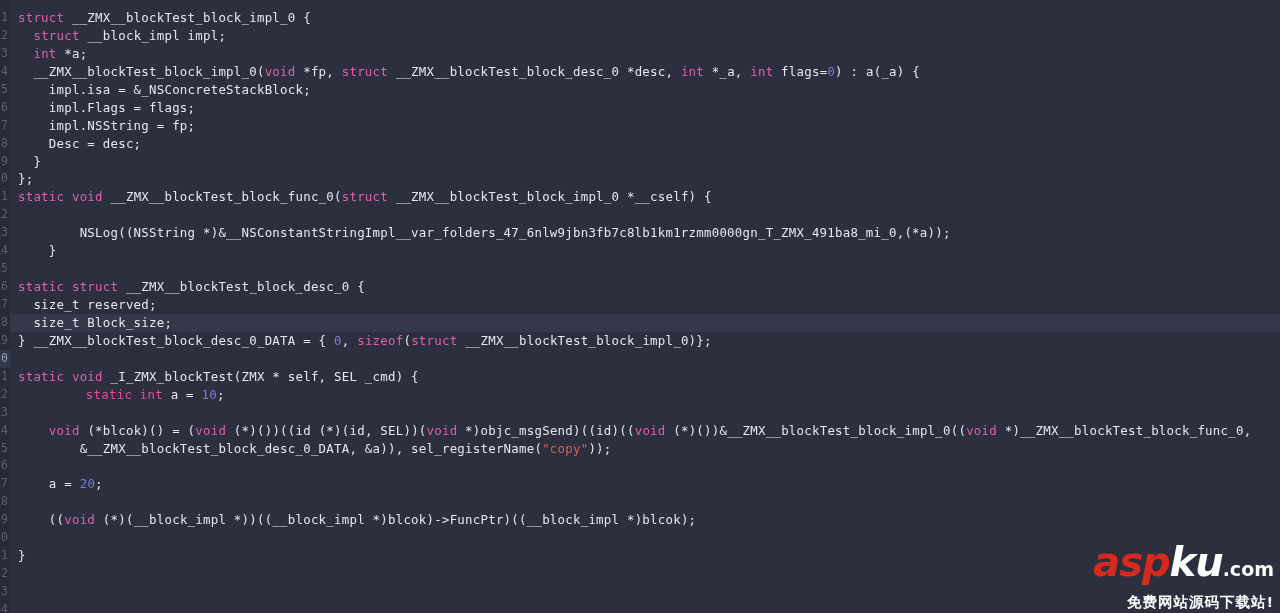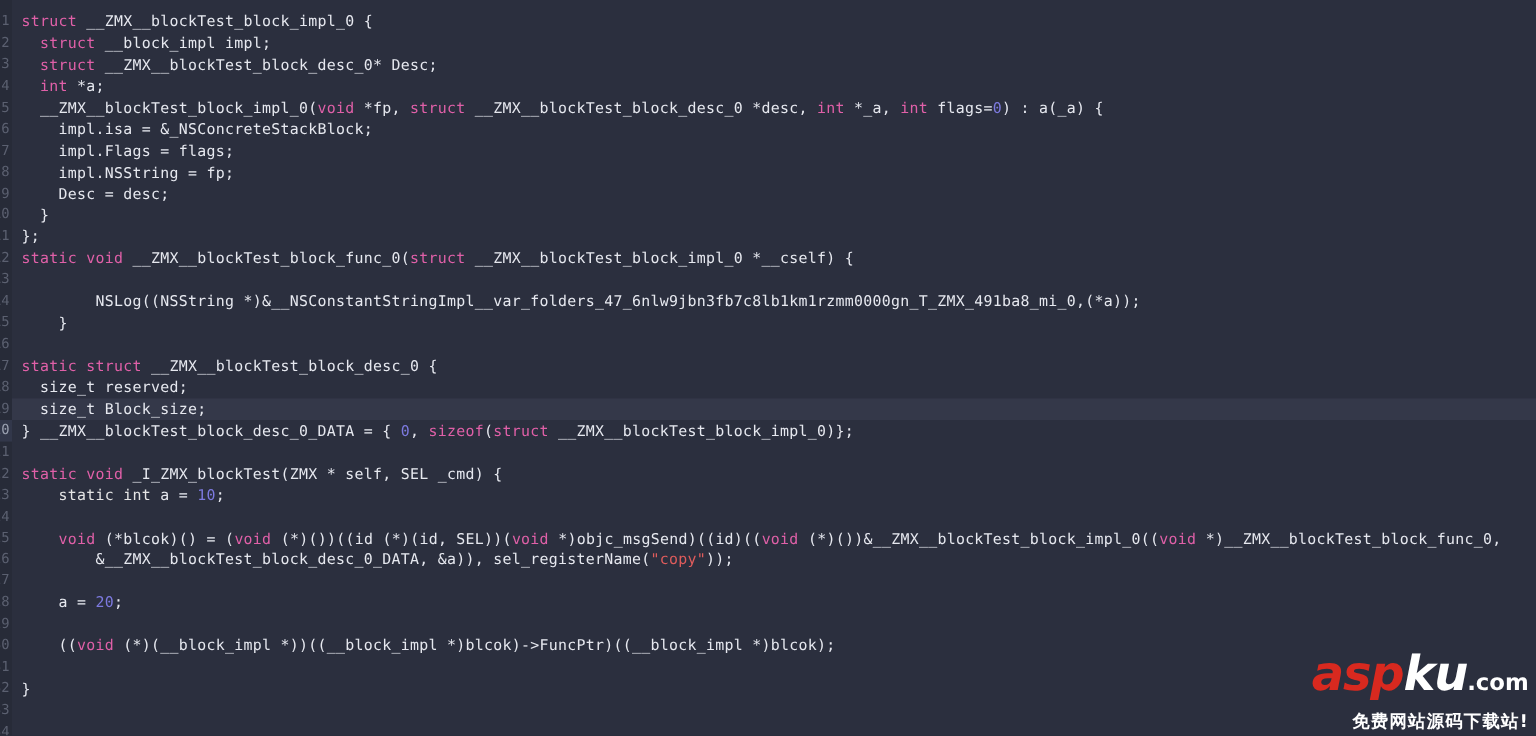--- a/index.html
+++ b/index.html
@@ -153,41 +153,40 @@
       <div class="gutter-line">30</div>
       <div class="gutter-line">31</div>
       <div class="gutter-line">32</div>
       <div class="gutter-line">33</div>
       <div class="gutter-line">34</div>
     </div>
 
   <div id="code">
       <div class="line"><span class="kw" style="color: rgb(224, 96, 168);">struct</span><span class="pln" style="color: rgb(230, 232, 239);"> __ZMX__blockTest_block_impl_0 {</span></div>
       <div class="line"><span class="pln" style="color: rgb(230, 232, 239);">  </span><span class="kw" style="color: rgb(224, 96, 168);">struct</span><span class="pln" style="color: rgb(230, 232, 239);"> __block_impl impl;</span></div>
-      <div class="line"><span class="pln" style="color: rgb(230, 232, 239);">  </span><span class="kw" style="color: rgb(224, 96, 168);">struct</span><span class="pln" style="color: rgb(230, 232, 239);"> __ZMX__blockTest_block_desc_0* Desc;</span></div>
       <div class="line"><span class="pln" style="color: rgb(230, 232, 239);">  </span><span class="kw" style="color: rgb(224, 96, 168);">int</span><span class="pln" style="color: rgb(230, 232, 239);"> *a;</span></div>
       <div class="line"><span class="pln" style="color: rgb(230, 232, 239);">  __ZMX__blockTest_block_impl_0(</span><span class="kw" style="color: rgb(224, 96, 168);">void</span><span class="pln" style="color: rgb(230, 232, 239);"> *fp, </span><span class="kw" style="color: rgb(224, 96, 168);">struct</span><span class="pln" style="color: rgb(230, 232, 239);"> __ZMX__blockTest_block_desc_0 *desc, </span><span class="kw" style="color: rgb(224, 96, 168);">int</span><span class="pln" style="color: rgb(230, 232, 239);"> *_a, </span><span class="kw" style="color: rgb(224, 96, 168);">int</span><span class="pln" style="color: rgb(230, 232, 239);"> flags=</span><span class="num" style="color: rgb(125, 122, 224);">0</span><span class="pln" style="color: rgb(230, 232, 239);">) : a(_a) {</span></div>
       <div class="line"><span class="pln" style="color: rgb(230, 232, 239);">    impl.isa = &amp;_NSConcreteStackBlock;</span></div>
       <div class="line"><span class="pln" style="color: rgb(230, 232, 239);">    impl.Flags = flags;</span></div>
       <div class="line"><span class="pln" style="color: rgb(230, 232, 239);">    impl.NSString = fp;</span></div>
       <div class="line"><span class="pln" style="color: rgb(230, 232, 239);">    Desc = desc;</span></div>
       <div class="line"><span class="pln" style="color: rgb(230, 232, 239);">  }</span></div>
       <div class="line"><span class="pln" style="color: rgb(230, 232, 239);">};</span></div>
       <div class="line"><span class="kw" style="color: rgb(224, 96, 168);">static void</span><span class="pln" style="color: rgb(230, 232, 239);"> __ZMX__blockTest_block_func_0(</span><span class="kw" style="color: rgb(224, 96, 168);">struct</span><span class="pln" style="color: rgb(230, 232, 239);"> __ZMX__blockTest_block_impl_0 *__cself) {</span></div>
       <div class="line">&nbsp;</div>
       <div class="line"><span class="pln" style="color: rgb(230, 232, 239);">        NSLog((NSString *)&amp;__NSConstantStringImpl__var_folders_47_6nlw9jbn3fb7c8lb1km1rzmm0000gn_T_ZMX_491ba8_mi_0,(*a));</span></div>
       <div class="line"><span class="pln" style="color: rgb(230, 232, 239);">    }</span></div>
       <div class="line">&nbsp;</div>
       <div class="line"><span class="kw" style="color: rgb(224, 96, 168);">static struct</span><span class="pln" style="color: rgb(230, 232, 239);"> __ZMX__blockTest_block_desc_0 {</span></div>
       <div class="line"><span class="pln" style="color: rgb(230, 232, 239);">  size_t reserved;</span></div>
       <div class="line hl" style="background: rgb(52, 56, 73);"><span class="pln" style="color: rgb(230, 232, 239);">  size_t Block_size;</span></div>
       <div class="line"><span class="pln" style="color: rgb(230, 232, 239);">} __ZMX__blockTest_block_desc_0_DATA = { </span><span class="num" style="color: rgb(125, 122, 224);">0</span><span class="pln" style="color: rgb(230, 232, 239);">, </span><span class="kw" style="color: rgb(224, 96, 168);">sizeof</span><span class="pln" style="color: rgb(230, 232, 239);">(</span><span class="kw" style="color: rgb(224, 96, 168);">struct</span><span class="pln" style="color: rgb(230, 232, 239);"> __ZMX__blockTest_block_impl_0)};</span></div>
       <div class="line">&nbsp;</div>
       <div class="line"><span class="kw" style="color: rgb(224, 96, 168);">static void</span><span class="pln" style="color: rgb(230, 232, 239);"> _I_ZMX_blockTest(ZMX * self, SEL _cmd) {</span></div>
-      <div class="line"><span class="pln" style="color: rgb(230, 232, 239);">    </span><span class="kw" style="color: #e5e5e5;">static int</span><span class="pln" style="color: rgb(230, 232, 239);"> a = </span><span class="num" style="color: rgb(125, 122, 224);">10</span><span class="pln" style="color: rgb(230, 232, 239);">;</span></div>
+      <div class="line"><span class="pln" style="color: rgb(230, 232, 239);">    </span><span class="kw" style="color: #ec4899; margin-left: 37px;">static int</span><span class="pln" style="color: rgb(230, 232, 239);"> a = </span><span class="num" style="color: rgb(125, 122, 224);">10</span><span class="pln" style="color: rgb(230, 232, 239);">;</span></div>
       <div class="line">&nbsp;</div>
       <div class="line"><span class="pln" style="color: rgb(230, 232, 239);">    </span><span class="kw" style="color: rgb(224, 96, 168);">void</span><span class="pln" style="color: rgb(230, 232, 239);"> (*blcok)() = (</span><span class="kw" style="color: rgb(224, 96, 168);">void</span><span class="pln" style="color: rgb(230, 232, 239);"> (*)())((id (*)(id, SEL))(</span><span class="kw" style="color: rgb(224, 96, 168);">void</span><span class="pln" style="color: rgb(230, 232, 239);"> *)objc_msgSend)((id)((</span><span class="kw" style="color: rgb(224, 96, 168);">void</span><span class="pln" style="color: rgb(230, 232, 239);"> (*)())&amp;__ZMX__blockTest_block_impl_0((</span><span class="kw" style="color: rgb(224, 96, 168);">void</span><span class="pln" style="color: rgb(230, 232, 239);"> *)__ZMX__blockTest_block_func_0,</span></div>
       <div class="line"><span class="pln" style="color: rgb(230, 232, 239);">        &amp;__ZMX__blockTest_block_desc_0_DATA, &amp;a)), sel_registerName(</span><span class="str" style="color: rgb(224, 92, 92);">"copy"</span><span class="pln" style="color: rgb(230, 232, 239);">));</span></div>
       <div class="line">&nbsp;</div>
       <div class="line"><span class="pln" style="color: rgb(230, 232, 239);">    a = </span><span class="num" style="color: rgb(125, 122, 224);">20</span><span class="pln" style="color: rgb(230, 232, 239);">;</span></div>
       <div class="line">&nbsp;</div>
       <div class="line"><span class="pln" style="color: rgb(230, 232, 239);">    ((</span><span class="kw" style="color: rgb(224, 96, 168);">void</span><span class="pln" style="color: rgb(230, 232, 239); text-align: right;"> (*)(__block_impl *))((__block_impl *)blcok)-&gt;FuncPtr)((__block_impl *)blcok);</span></div>
       <div class="line">&nbsp;</div>
       <div class="line"><span class="pln" style="color: rgb(230, 232, 239);">}</span></div>
       <div class="line">&nbsp;</div>

